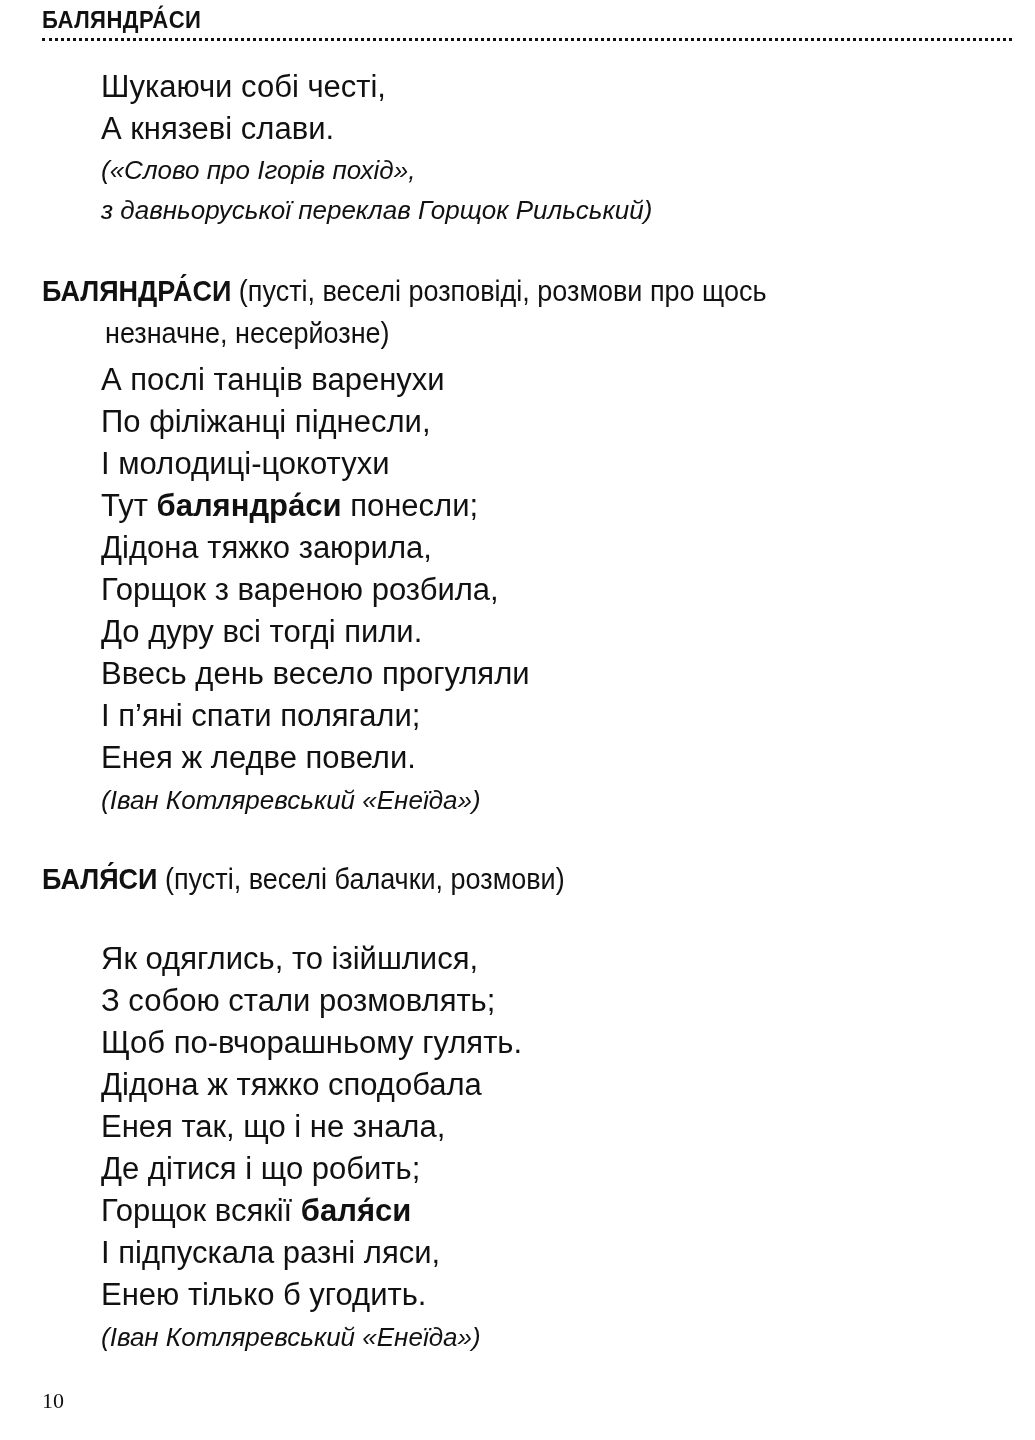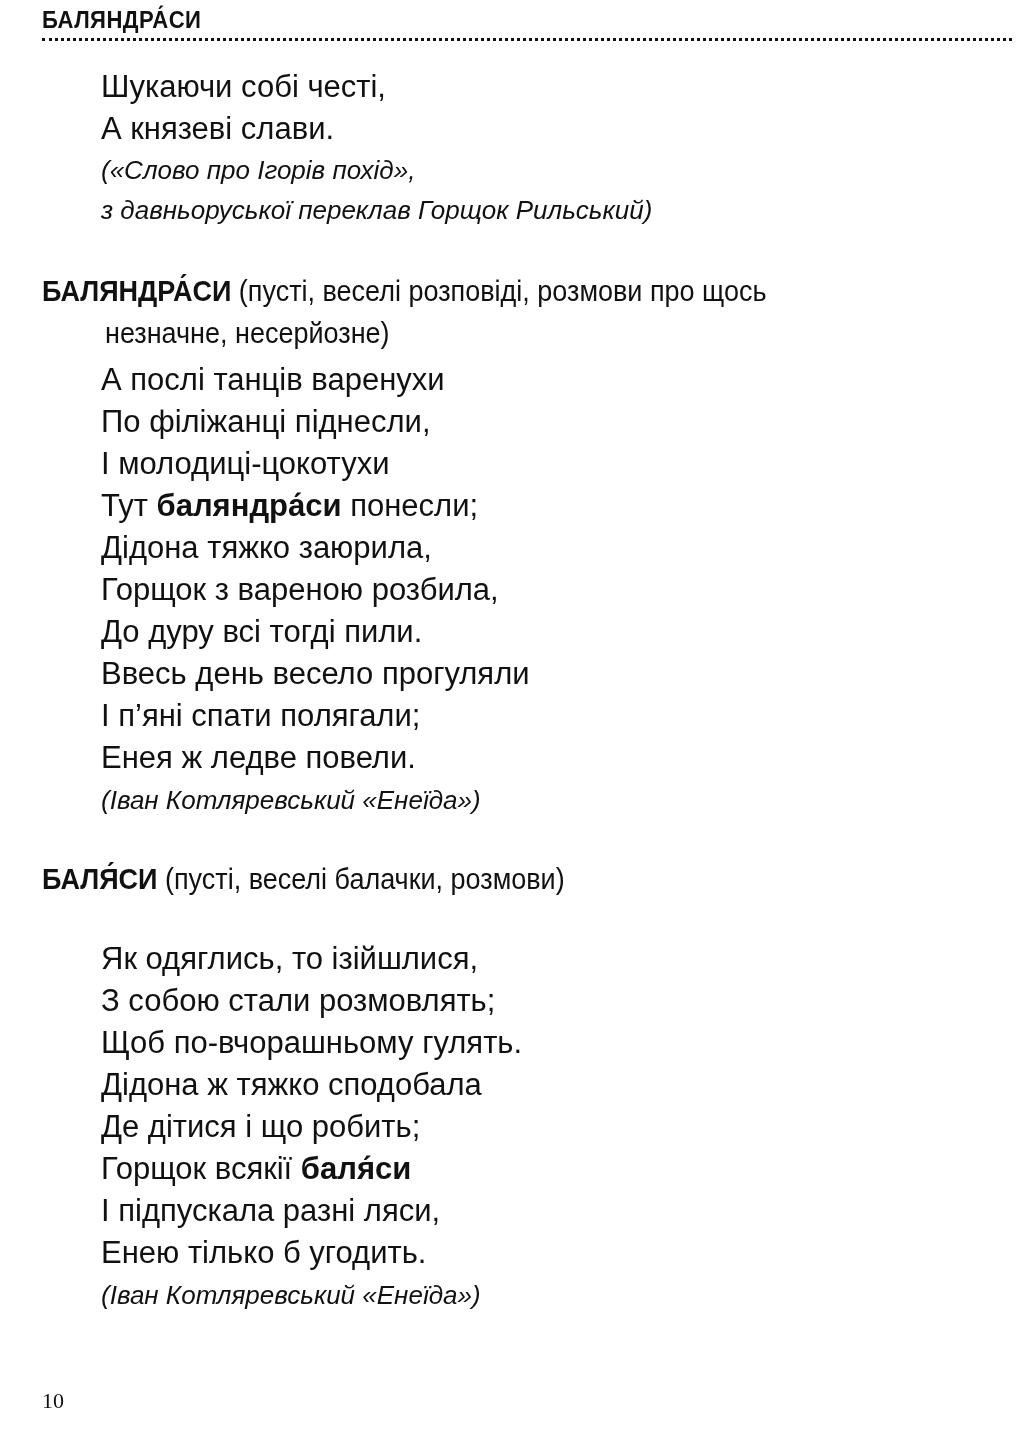--- a/index.html
+++ b/index.html
@@ -118,20 +118,21 @@
 
   <div class="entry-head" style="top:858px;">
     <span class="term">БАЛЯ́СИ</span><span> (пусті, веселі балачки, розмови)</span>
   </div>
 
   <div class="verse-block" style="top:905px;margin-top:33px;">
     <div class="verse-line">Як одяглись, то ізійшлися,</div>
     <div class="verse-line">З собою стали розмовлять;</div>
     <div class="verse-line">Щоб по-вчорашньому гулять.</div>
     <div class="verse-line">Дідона ж тяжко сподобала</div>
+    <div class="verse-line">Енея так, що і не знала,</div>
     <div class="verse-line">Де дітися і що робить;</div>
     <div class="verse-line"><span>Горщок всякії </span><b class="kw">баля́си</b><span></span></div>
     <div class="verse-line">І підпускала разні ляси,</div>
     <div class="verse-line">Енею тілько б угодить.</div>
     <div class="source">(Іван Котляревський «Енеїда»)</div>
   </div>
 
   <div class="page-number">10</div>
 </div>
 

